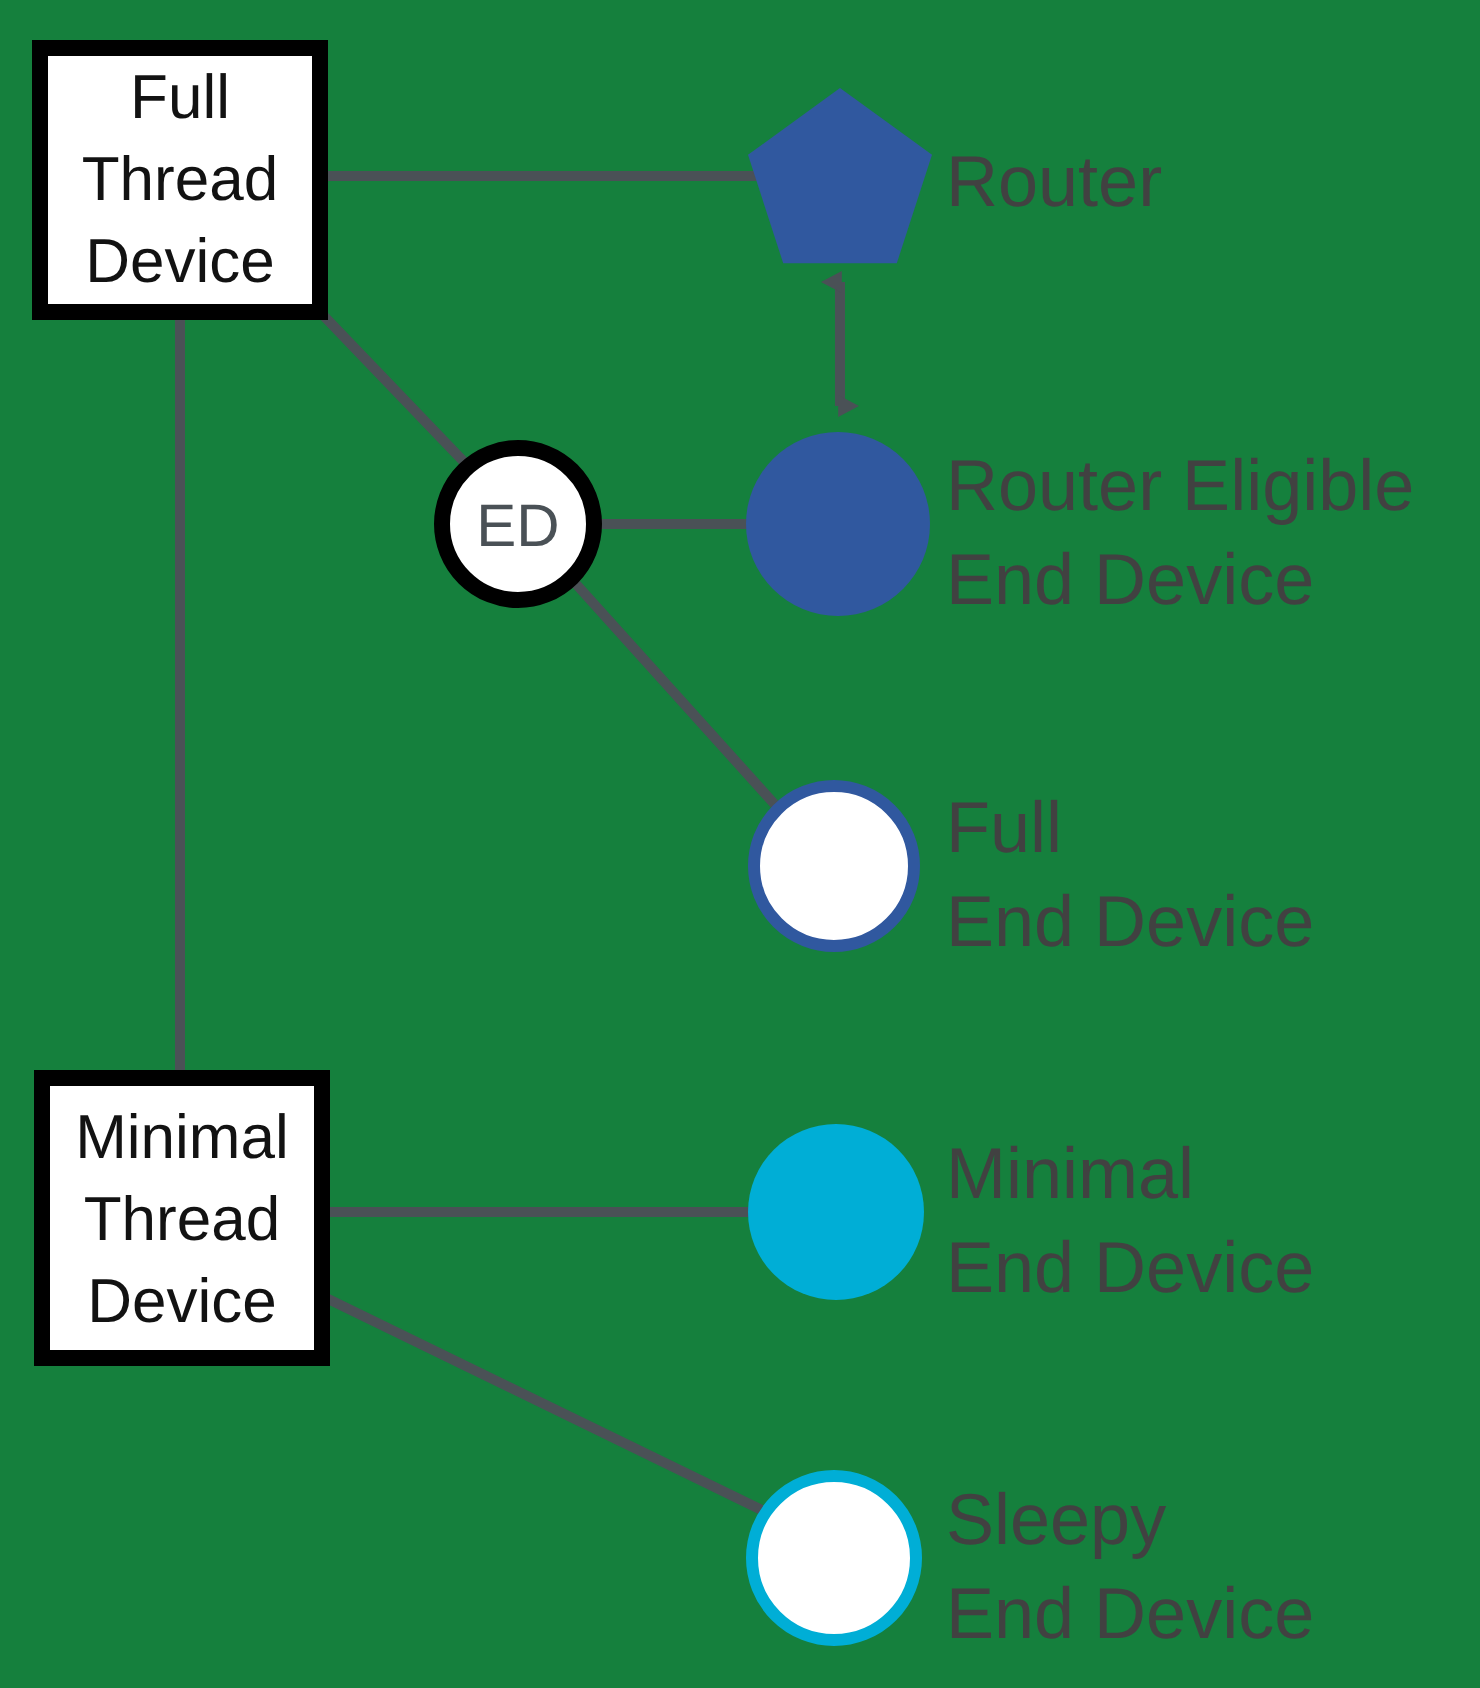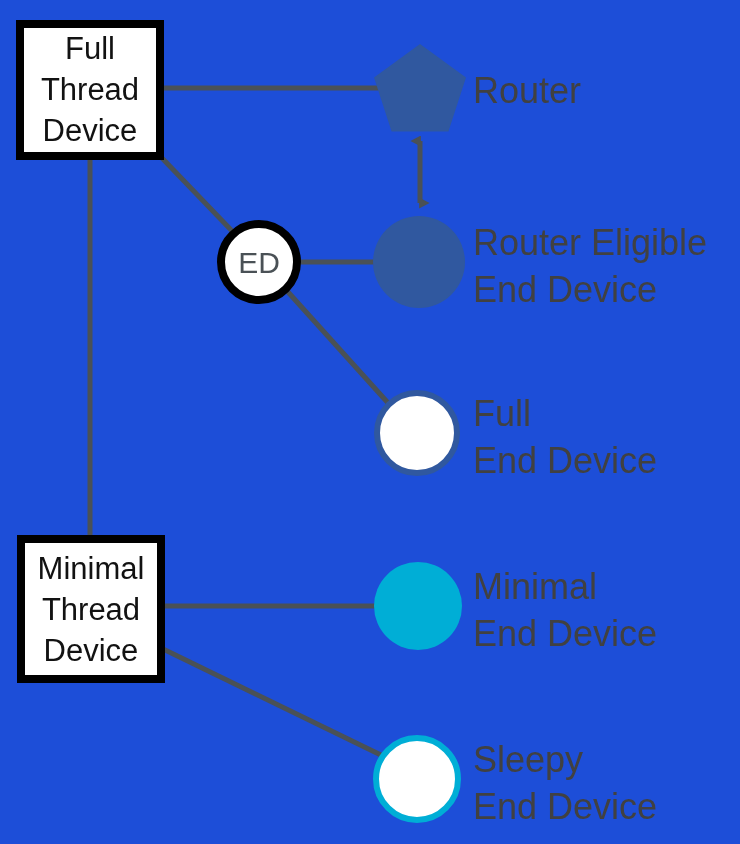--- a/index.html
+++ b/index.html
@@ -8,21 +8,21 @@
     padding: 0;
     background: #ffffff;
   }
   body {
     font-family: "Liberation Sans", "DejaVu Sans", sans-serif;
   }
   #diagram-root {
     position: relative;
     width: 740px;
     height: 844px;
-    background: #1d4ed8;
+    background: #15803d;
     overflow: hidden;
   }
   #diagram-svg {
     position: absolute;
     top: 0;
     left: 0;
     width: 740px;
     height: 844px;
     display: block;
   }

